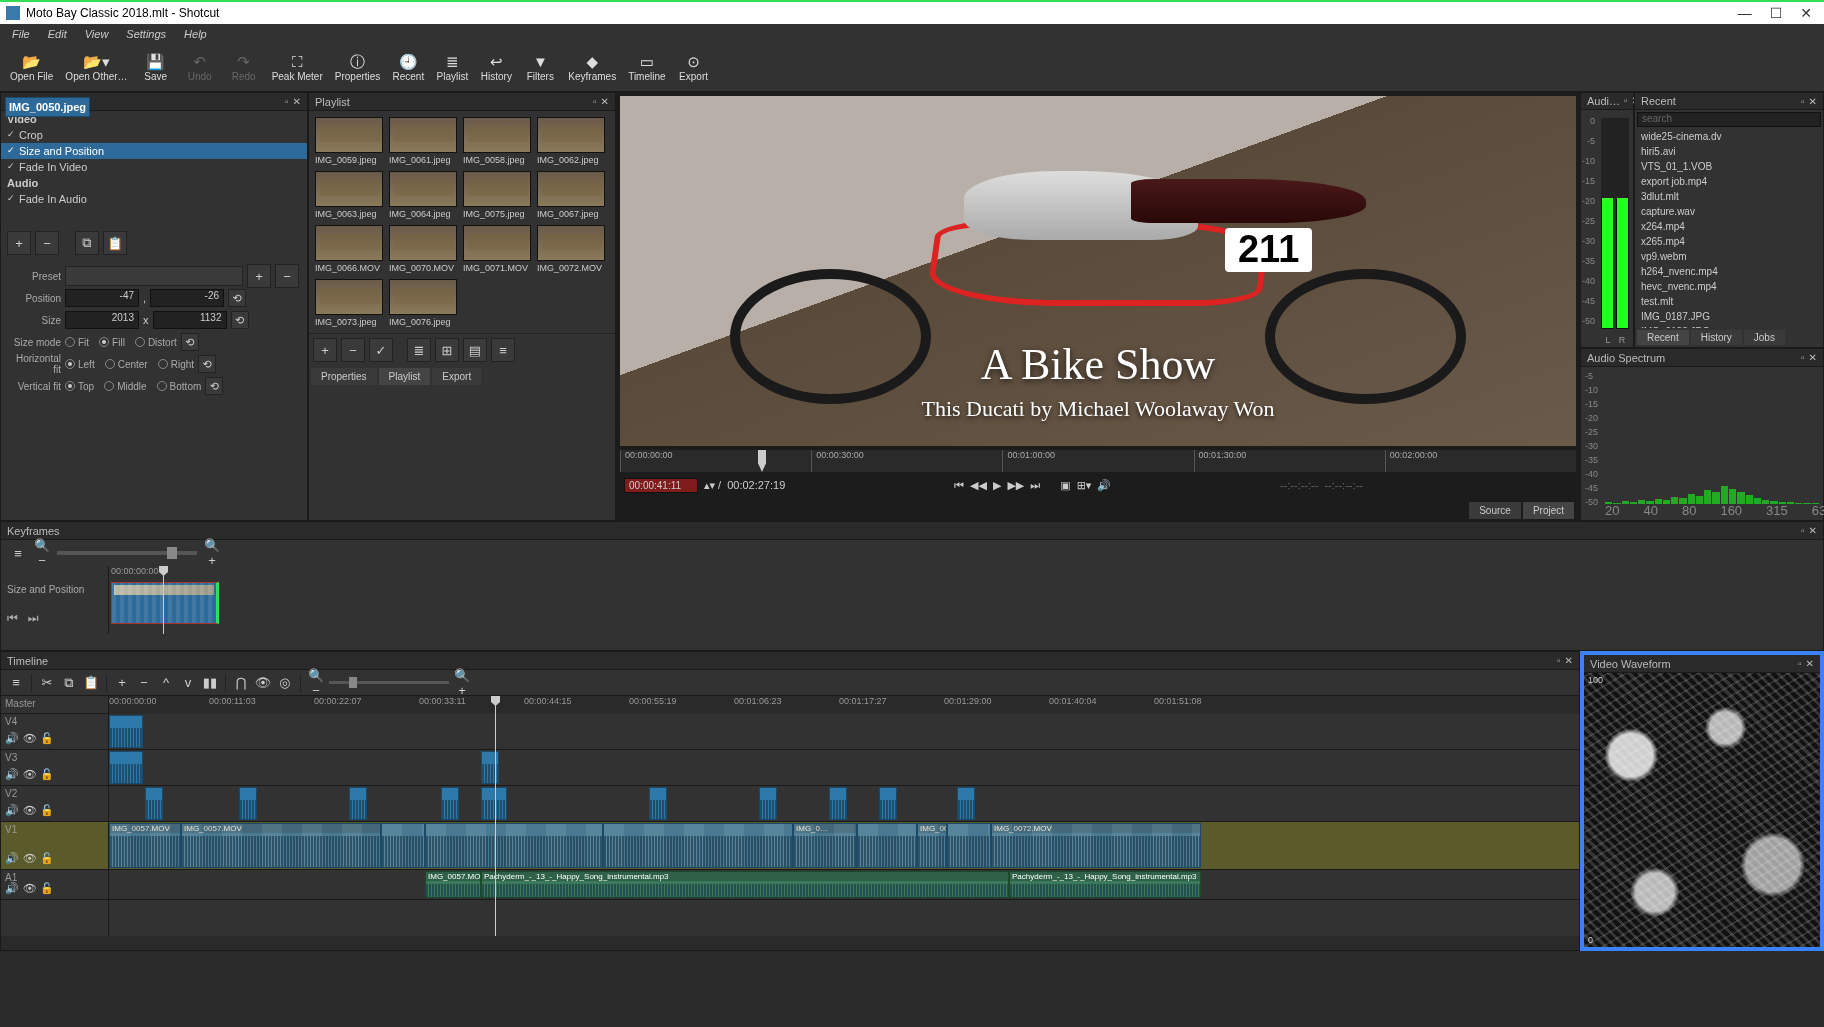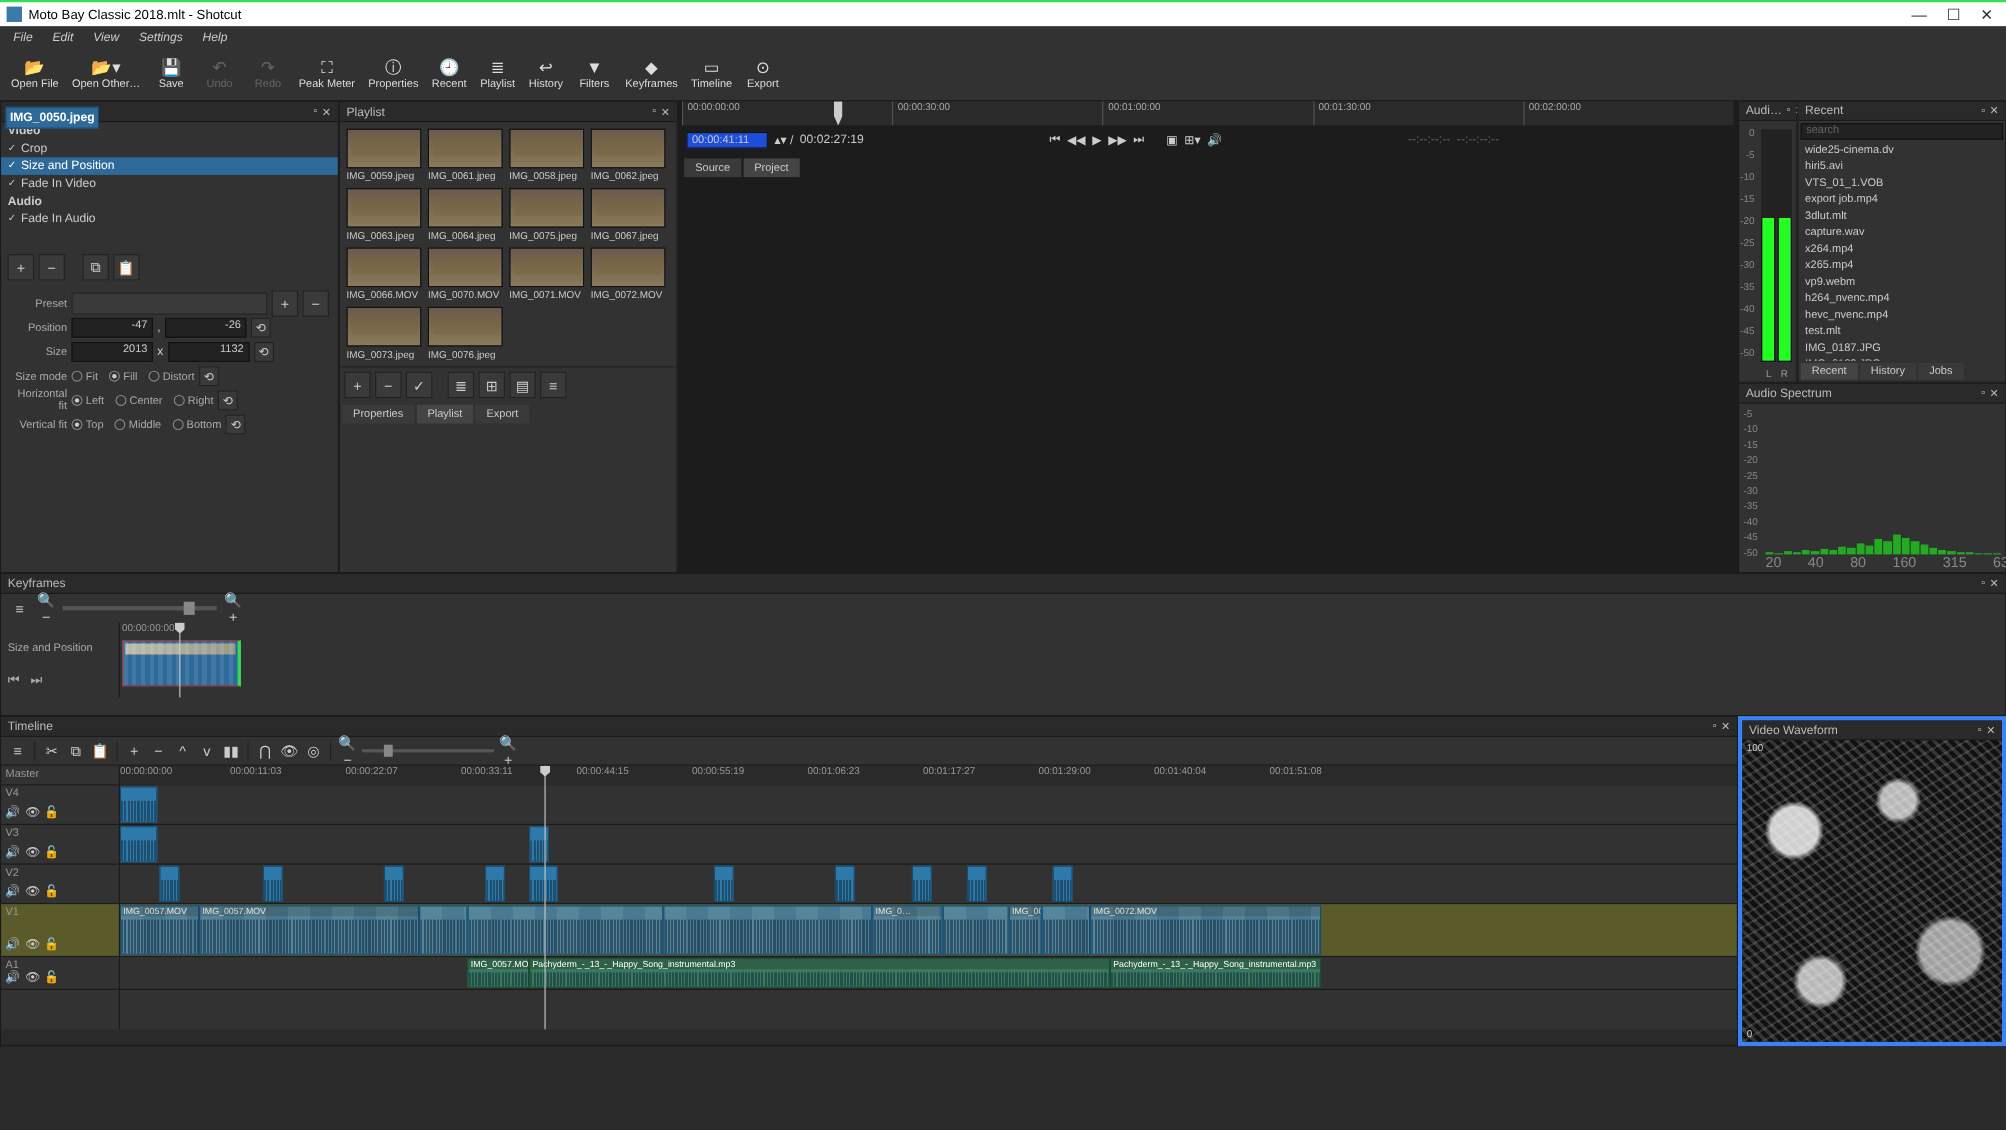--- a/index.html
+++ b/index.html
@@ -56,24 +56,24 @@
 .seat{position:absolute;left:55%;top:8%;width:35%;height:18%;background:linear-gradient(#4a1818,#2a0808);border-radius:10% 50% 40% 10%;}
 .wheel{position:absolute;width:30%;height:55%;border:10px solid #1a1a1a;border-radius:50%;bottom:0;}
 .wheel.f{left:-5%;} .wheel.r{right:-5%;}
 .plate{position:absolute;right:18%;top:28%;width:13%;height:18%;background:#fff;color:#000;font-size:38px;font-weight:bold;display:flex;align-items:center;justify-content:center;border-radius:4px;}
 .ptxt{position:absolute;bottom:16%;left:0;right:0;text-align:center;color:#fff;font-size:44px;font-weight:500;text-shadow:0 2px 6px rgba(0,0,0,.7);font-family:Georgia,serif;}
 .ptxt2{position:absolute;bottom:7%;left:0;right:0;text-align:center;color:#fff;font-size:22px;text-shadow:0 2px 4px rgba(0,0,0,.7);font-family:Georgia,serif;}
 .ruler { height: 22px; background: #2a2a2a; display: flex; font-size: 9px; color: #aaa; position:relative; margin:0 4px;}
 .ruler span{flex:1; padding-left:4px; border-left:1px solid #555;}
 .ruler .ph{position:absolute;top:0;bottom:0;width:8px;background:#ccc;clip-path:polygon(0 0,100% 0,100% 60%,50% 100%,0 60%);}
 .transport{height:22px;display:flex;align-items:center;gap:6px;padding:0 8px;margin:2px 0 4px;}
-.tcbox{background:#1d4ed8;border:1px solid #111;padding:1px 4px;font-size:10px;width:74px;}
+.tcbox{background:#7f1d1d;border:1px solid #111;padding:1px 4px;font-size:10px;width:74px;}
 .transport .gap{flex:.3;}
 .tricon{font-size:11px;color:#ccc;cursor:pointer;}
-.srctabs{display:flex;gap:2px;padding:2px 6px;}
+.srctabs{display:flex;gap:2px;padding:2px 6px;justify-content:flex-end;}
 .srctab{padding:3px 10px;background:#3a3a3a;font-size:10px;}
 .srctab.on{background:#444;}
 .right { width: 244px; display: flex; flex-direction: column; }
 .apeak { height: 256px; display:flex;}
 .apleft{flex:1;position:relative; padding-top:8px;}
 .apleft .db{position:absolute;right:38px;font-size:9px;color:#888;}
 .meters{position:absolute;right:4px;bottom:18px;top:8px;width:28px;display:flex;gap:2px;}
 .meter{flex:1;background:linear-gradient(to top,#2f2,#2f2 60%,#af2 75%,#fa2 88%,#f33);border:1px solid #111;}
 .meter::before{content:"";position:absolute;top:0;left:0;right:0;height:38%;background:#222;}
 .lr{position:absolute;bottom:2px;right:4px;width:28px;display:flex;font-size:9px;color:#999;}
@@ -372,20 +372,32 @@
       <div class="iconbtn">≡</div>
     </div>
     <div class="pltabs" id="pltabs">
         <div class="pltab">Properties</div>
         <div class="pltab on">Playlist</div>
         <div class="pltab">Export</div>
       </div>
   </div>
 
   <div class="preview">
+    <div class="previmg">
+      <div class="moto">
+        <div class="wheel f"></div>
+          <div class="wheel r"></div>
+        <div class="frame"></div>
+          <div class="tank"></div>
+          <div class="seat"></div>
+        <div class="plate">211</div>
+      </div>
+      <div class="ptxt">A Bike Show</div>
+      <div class="ptxt2">This Ducati by Michael Woolaway Won</div>
+    </div>
     <div class="ruler" id="prvruler">
         <div class="ph" style="left:138px"></div>
         <span>00:00:00:00</span>
         <span>00:00:30:00</span>
         <span>00:01:00:00</span>
         <span>00:01:30:00</span>
         <span>00:02:00:00</span>
       </div>
     <div class="transport">
       <div class="tcbox">00:00:41:11</div>

